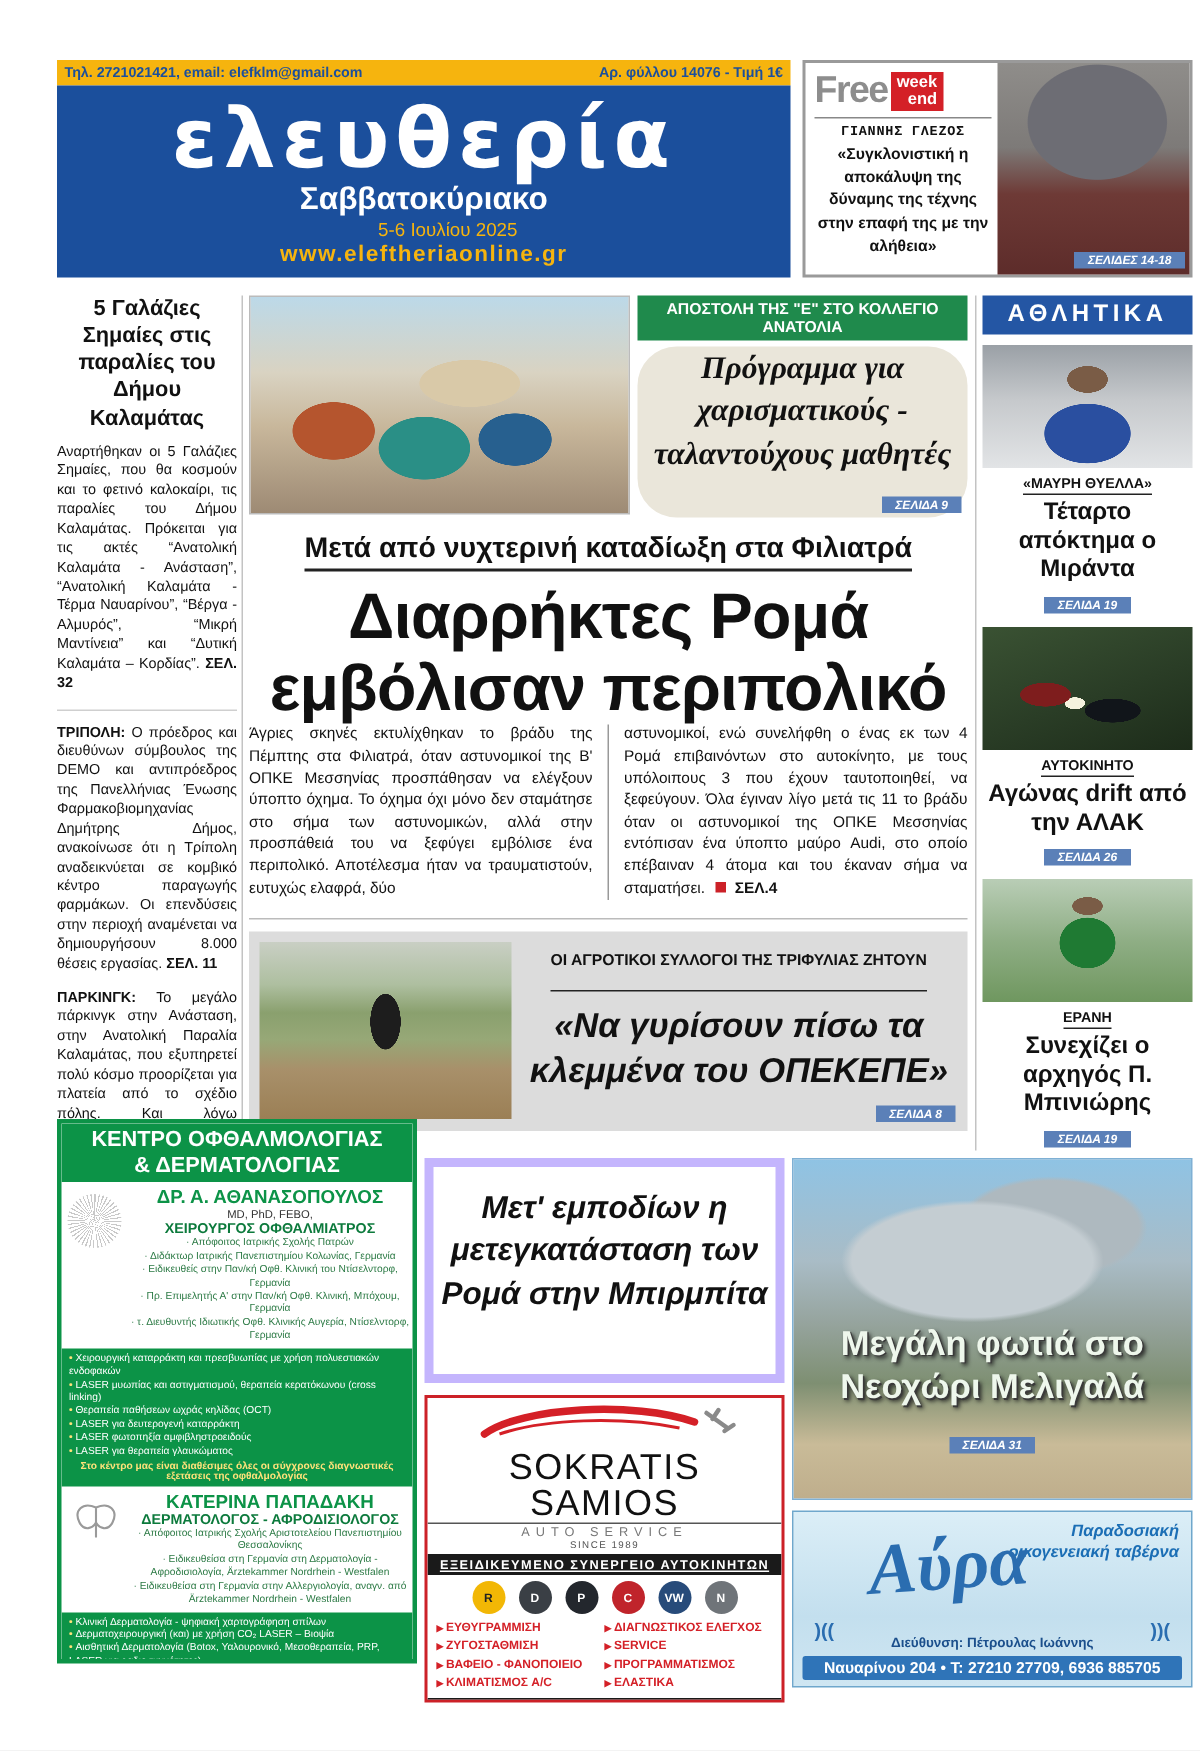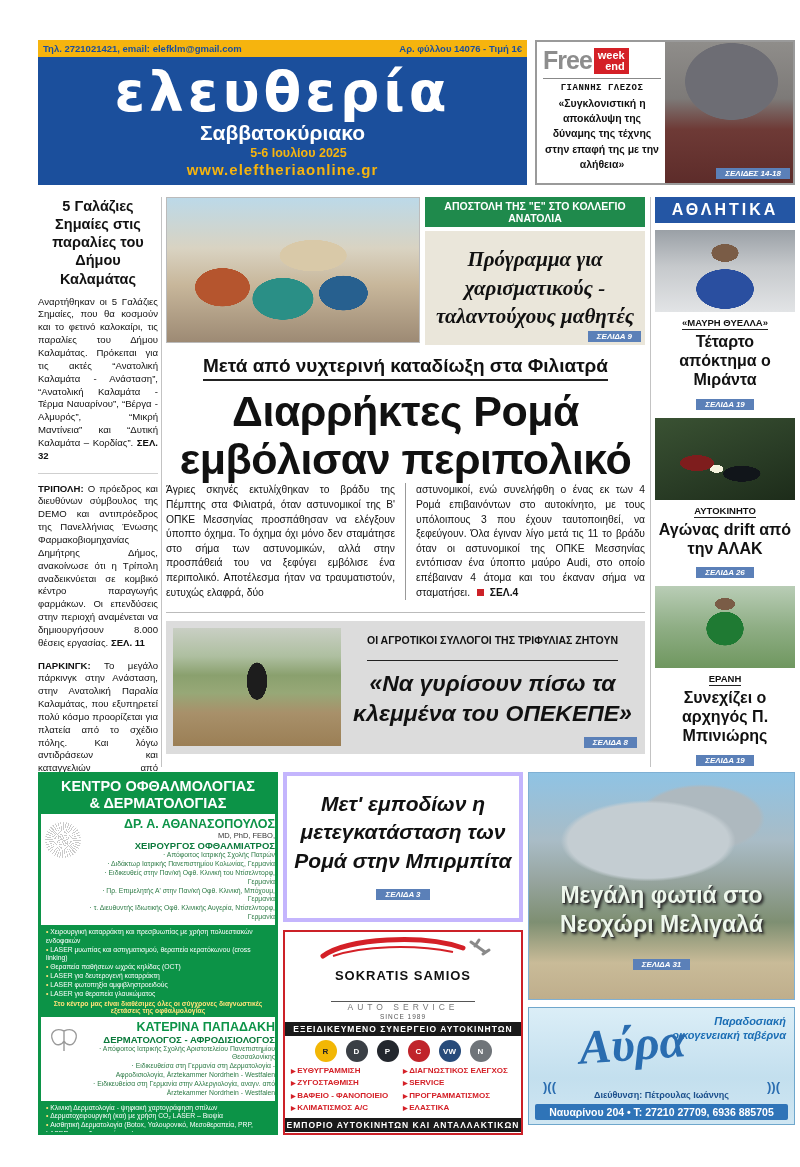--- a/index.html
+++ b/index.html
@@ -9,21 +9,21 @@
 
   
   .topbar{left:38px;top:40px;width:489px;height:17px;background:#f6b40e;display:flex;
           justify-content:space-between;align-items:center;padding:0 5px;box-sizing:border-box;}
   .topbar span{font-size:9.5px;font-weight:bold;color:#1b4f9c;}
   .masthead{left:38px;top:57px;width:489px;height:128px;background:#1b4f9c;text-align:center;
             display:flex;flex-direction:column;justify-content:center;}
   .logo{font-family:"DejaVu Sans",sans-serif;font-weight:800;color:#fff;font-size:55px;
         line-height:58px;letter-spacing:4px;}
   .edition{color:#fff;font-weight:bold;font-size:21px;line-height:24px;}
-  .mdate{color:#f6b40e;font-weight:bold;font-size:12.5px;line-height:16px;margin-left:32px;}
+  .mdate{color:#f6b40e;font-weight:normal;font-size:12.5px;line-height:16px;margin-left:32px;}
   .msite{color:#f6b40e;font-weight:bold;font-size:15px;line-height:18px;letter-spacing:1px;}
 
   .freeweek{left:535px;top:40px;width:260px;height:145px;border:2px solid #9a9a9a;background:#fff;
             box-sizing:border-box;display:flex;}
   .fw-left{width:128px;padding:4px 4px 2px 6px;box-sizing:border-box;border-radius:12px;}
   .fw-logo{display:flex;align-items:flex-start;border-bottom:1px solid #888;padding-bottom:3px;}
   .fw-free{font-size:25px;font-weight:bold;color:#8d8d8d;letter-spacing:-1px;}
   .fw-red{background:#d42027;color:#fff;font-weight:bold;font-size:11px;line-height:11px;
           padding:2px 4px;margin-left:2px;text-align:right;margin-top:2px;}
   .fw-kicker{font-size:9px;font-weight:bold;margin-top:4px;text-align:center;letter-spacing:.5px;font-family:Liberation Mono, monospace;}
@@ -48,21 +48,21 @@
   .an-photo{width:254px;height:146px;border:1px solid #bbb;box-sizing:border-box;background:
       radial-gradient(ellipse 18% 22% at 22% 62%, #b5552e 0 60%, transparent 61%),
       radial-gradient(ellipse 20% 24% at 46% 70%, #2a8f86 0 60%, transparent 61%),
       radial-gradient(ellipse 16% 20% at 70% 66%, #27608f 0 60%, transparent 61%),
       radial-gradient(ellipse 22% 18% at 58% 40%, #d9c9a8 0 60%, transparent 61%),
       linear-gradient(180deg,#bcd9e8 0%,#d9d3c2 35%,#c8b79b 60%,#9d8a74 100%);}
   .an-right{flex:1;margin-left:5px;display:flex;flex-direction:column;}
   .an-banner{background:#1f8a4c;color:#fff;font-weight:bold;font-size:10.5px;text-align:center;
              padding:3px 2px;}
   .an-box{flex:1;background:#eae6da;margin-top:4px;position:relative;display:flex;
-          align-items:center;justify-content:center;}
+          justify-content:center;border-radius:26px;}
   .an-head{font-family:"Liberation Serif",serif;font-style:italic;font-weight:bold;font-size:21px;
            line-height:1.35;text-align:center;padding:0 10px;}
   .an-badge{position:absolute;right:4px;bottom:3px;}
 
   .kicker-main{display:block;text-align:center;margin-top:10px;}
   .kicker-main span{display:inline-block;font-size:19px;font-weight:bold;
                     border-bottom:2px solid #222;padding-bottom:2px;}
   .headline{font-size:43px;font-weight:800;text-align:center;line-height:1.12;margin-top:6px;
             letter-spacing:-.5px;}
   .story{display:flex;}
@@ -99,50 +99,50 @@
   .sp-photo.p3{background:
       radial-gradient(ellipse 22% 34% at 50% 52%, #1f7a33 0 60%, transparent 61%),
       radial-gradient(ellipse 12% 12% at 50% 22%, #7a5c46 0 60%, transparent 61%),
       linear-gradient(180deg,#b9cdb6 0%,#8fae85 50%,#6f975f 100%);}
   .sp-kicker{display:inline-block;font-size:9.5px;font-weight:bold;border-bottom:1px solid #222;
              margin-top:5px;padding-bottom:1px;}
   .sp-head{font-size:16px;font-weight:bold;line-height:1.18;margin-top:3px;}
   .sp-badge{margin-top:3px;}
 
   
-  .eyead{left:38px;top:772px;width:240px;height:363px;border:3px solid #0c9347;background:#fff;
+  .eyead{left:38px;top:746px;width:240px;height:363px;border:3px solid #0c9347;background:#fff;
          box-sizing:border-box;overflow:hidden;}
   .ey-header{background:#0c9347;color:#fff;font-weight:bold;font-size:14.5px;line-height:1.15;
              text-align:center;padding:3px 0;}
-  .ey-doc{position:relative;padding:3px 0 3px 44px;text-align:right;}
+  .ey-doc{position:relative;padding:3px 0 3px 44px;text-align:center;}
   .ey-logo1{position:absolute;left:4px;top:8px;width:36px;height:36px;border-radius:50%;
             background:repeating-conic-gradient(#c9c9c9 0 3deg,#fff 3deg 9deg);}
   .ey-logo2{position:absolute;left:6px;top:8px;}
   .ey-name{color:#0c9347;font-weight:bold;font-size:12.5px;}
   .ey-deg{font-size:7.5px;color:#333;}
   .ey-title{color:#0c7a3c;font-weight:bold;font-size:9.5px;}
   .ey-cred{font-size:6.8px;color:#2c7a45;line-height:1.3;}
   .ey-green{background:#0c9347;color:#fff;padding:3px 5px;}
   .ey-li{font-size:6.8px;line-height:1.3;text-align:left;}
   .ey-li::before{content:"• ";color:#ffe27a;font-weight:bold;}
   .ey-note{font-size:6.8px;text-align:center;color:#ffe27a;font-weight:bold;margin-top:1px;}
 
-  .romabox{left:283px;top:772px;width:240px;height:150px;border:4px solid #c4b5fd;background:#fff;
+  .romabox{left:283px;top:772px;width:240px;height:150px;border:6px solid #c4b5fd;background:#fff;
            box-sizing:border-box;text-align:center;position:absolute;}
   .rb-head{font-style:italic;font-weight:bold;font-size:21px;line-height:1.35;margin-top:14px;}
   .rb-badge{margin-top:8px;}
 
   .samios{left:283px;top:930px;width:240px;height:205px;border:2px solid #cc2128;background:#fff;
           box-sizing:border-box;text-align:center;overflow:hidden;}
-  .sa-name{font-size:13px;font-weight:700;letter-spacing:1px;line-height:1;
-           border-bottom:1px solid #555;display:inline-block;padding:0 4px 19px;}
+  .sa-name{font-size:24px;font-weight:400;letter-spacing:1px;line-height:1;
+           border-bottom:1px solid #555;display:inline-block;padding:0 4px 0;}
   .sa-sub{font-size:8.5px;color:#777;letter-spacing:4px;line-height:1.3;}
   .sa-since{font-size:6.5px;color:#555;letter-spacing:1px;}
   .sa-banner{background:#1a1a1a;color:#fff;font-weight:bold;font-size:8.5px;letter-spacing:1px;
-             padding:2px 0;margin-top:2px;}
+             padding:2px 0;margin-top:2px;text-decoration:underline;}
   .sa-brands{display:flex;justify-content:center;gap:9px;margin:4px 0 2px;}
   .sa-brand{width:22px;height:22px;border-radius:50%;color:#fff;font-size:8px;font-weight:bold;
             display:flex;align-items:center;justify-content:center;}
   .b-renault{background:#f2b705;color:#222;} .b-dacia{background:#3a3f45;}
   .b-peugeot{background:#23272d;} .b-citroen{background:#c0242b;}
   .b-vw{background:#274b7a;} .b-nissan{background:#6f7479;}
   .sa-services{display:flex;text-align:left;padding:1px 6px;}
   .sa-col{flex:1;}
   .sa-item{color:#d42027;font-weight:bold;font-size:8px;line-height:1.55;white-space:nowrap;}
   .sa-item::before{content:"▶ ";font-size:6px;}
@@ -331,21 +331,20 @@
       <div class="ey-li">Κλινική Δερματολογία - ψηφιακή χαρτογράφηση σπίλων</div>
       <div class="ey-li">Δερματοχειρουργική (και) με χρήση CO₂ LASER – Βιοψία</div>
       <div class="ey-li">Αισθητική Δερματολογία (Botox, Υαλουρονικό, Μεσοθεραπεία, PRP, LASER για ραδιοσυχνότητες)</div>
 
     </div>
 
   </div>
 
   <div class="romabox">
     <div class="rb-head">Μετ' εμποδίων η μετεγκατάσταση των Ρομά στην Μπιρμπίτα</div>
-    <div class="rb-badge"><span class="badge">ΣΕΛΙΔΑ 3</span></div>
   </div>
 
   <div class="abs samios">
     <svg width="200" height="30" viewBox="0 0 200 30">
       <path d="M20 24 C45 6 120 2 160 16" fill="none" stroke="#d42027" stroke-width="5" stroke-linecap="round"></path>
       <path d="M30 24 C60 14 110 12 150 20" fill="none" stroke="#d42027" stroke-width="2"></path>
       <path d="M168 10 l14 10 M176 8 l-4 6 M186 18 l-6 4" stroke="#8a8a8a" stroke-width="3" fill="none" stroke-linecap="round"></path>
     </svg>
     <div><span class="sa-name">SOKRATIS SAMIOS</span></div>
     <div class="sa-sub">AUTO SERVICE</div>

